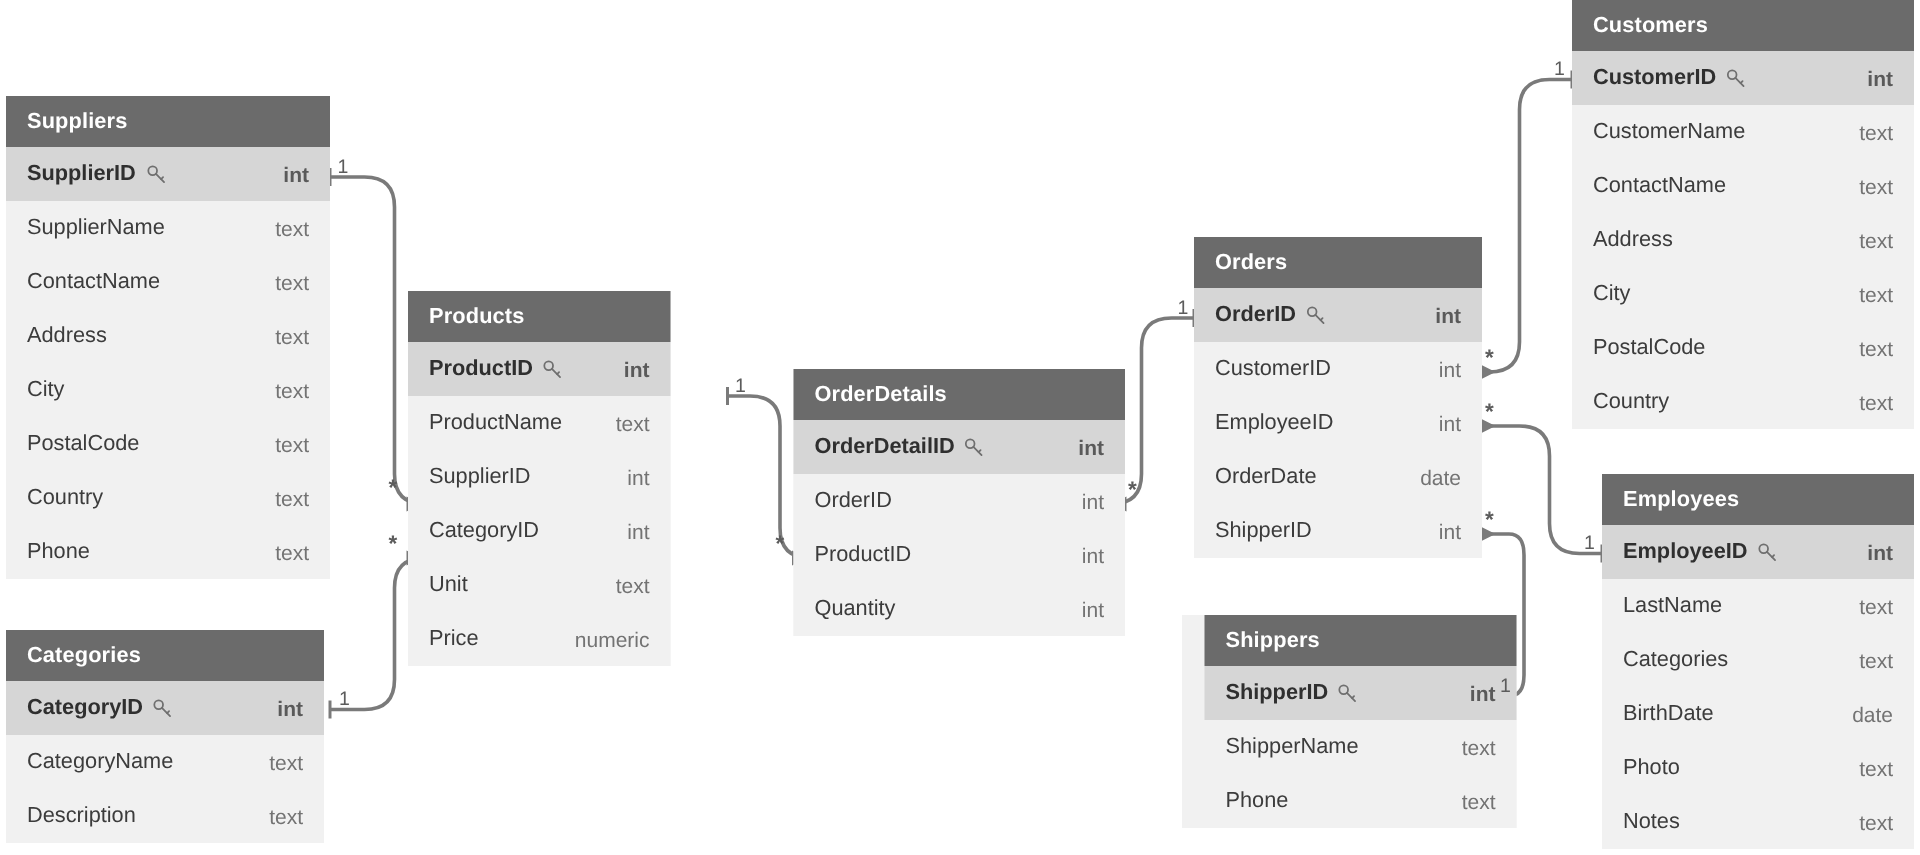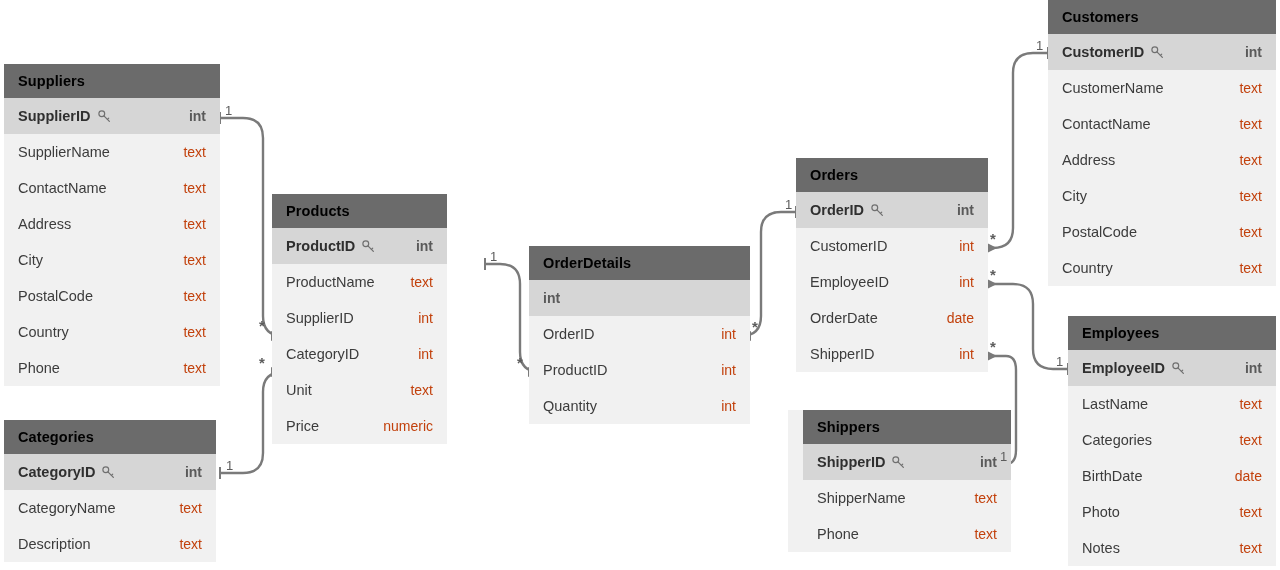--- a/index.html
+++ b/index.html
@@ -9,34 +9,34 @@
     font-family:"Liberation Sans","DejaVu Sans",sans-serif;
     -webkit-font-smoothing:antialiased;
   }
   #erd-canvas{position:absolute;inset:0;width:1280px;height:570px;}
   #link-layer{position:absolute;left:0;top:0;width:1280px;height:570px;pointer-events:none;z-index:1;}
   .entity{
     position:absolute;z-index:2;background:#f1f1f1;
     box-shadow:0 0 0 0 rgba(0,0,0,0);
   }
   .entity-header{
-    background:#6b6b6b;color:#000000;
+    background:#6b6b6b;color:#ffffff;
     font-size:14.5px;font-weight:bold;
     height:34px;line-height:34px;padding:0 14px;
     box-sizing:border-box;letter-spacing:.1px;
   }
   .field-row{
     height:36px;line-height:36px;padding:0 14px;box-sizing:border-box;
     display:flex;justify-content:space-between;align-items:center;
     font-size:14.5px;color:#3c3c3c;background:#f1f1f1;
   }
   .field-row.pk{background:#d6d6d6;}
   .field-name{display:flex;align-items:center;gap:6px;white-space:nowrap;}
   .field-row.pk .field-name{font-weight:bold;color:#2f2f2f;}
-  .field-type{color:#c2410c;font-size:14px;white-space:nowrap;}
+  .field-type{color:#737373;font-size:14px;white-space:nowrap;}
   .field-row.pk .field-type{color:#5a5a5a;font-weight:bold;}
   .key-icon{display:inline-block;width:15px;height:15px;line-height:0;}
   .key-icon svg{display:block;}
   .card-label{
     position:absolute;z-index:3;font-size:13px;color:#5c5c5c;
     font-family:"Liberation Sans","DejaVu Sans",sans-serif;
     line-height:1;white-space:nowrap;
   }
   .card-label.many{font-size:15px;font-weight:bold;}
 </style>
@@ -200,20 +200,32 @@
         <div class="field-row">
           <span class="field-name">
             <span>Price</span>
           </span>
           <span class="field-type">numeric</span>
         </div>
       </div>
       <div class="entity" style="left: 529px; top: 246px; width: 221px;">
         <div class="entity-header">OrderDetails</div>
         <div class="field-row pk">
+          <span class="field-name">
+            <span>OrderDetailID</span>
+            <span class="key-icon">
+              <svg viewBox="0 0 16 16" width="15" height="15" aria-hidden="true">
+                <g fill="none" stroke="#6f6f6f" stroke-width="1.25" stroke-linecap="round" stroke-linejoin="round">
+                  <circle cx="5.1" cy="5.1" r="3.1"></circle>
+                  <path d="M7.4 7.4 L13.2 13.2"></path>
+                  <path d="M11.1 11.1 L12.5 9.7"></path>
+                </g>
+              </svg>
+            </span>
+          </span>
           <span class="field-type">int</span>
         </div>
         <div class="field-row">
           <span class="field-name">
             <span>OrderID</span>
           </span>
           <span class="field-type">int</span>
         </div>
         <div class="field-row">
           <span class="field-name">

